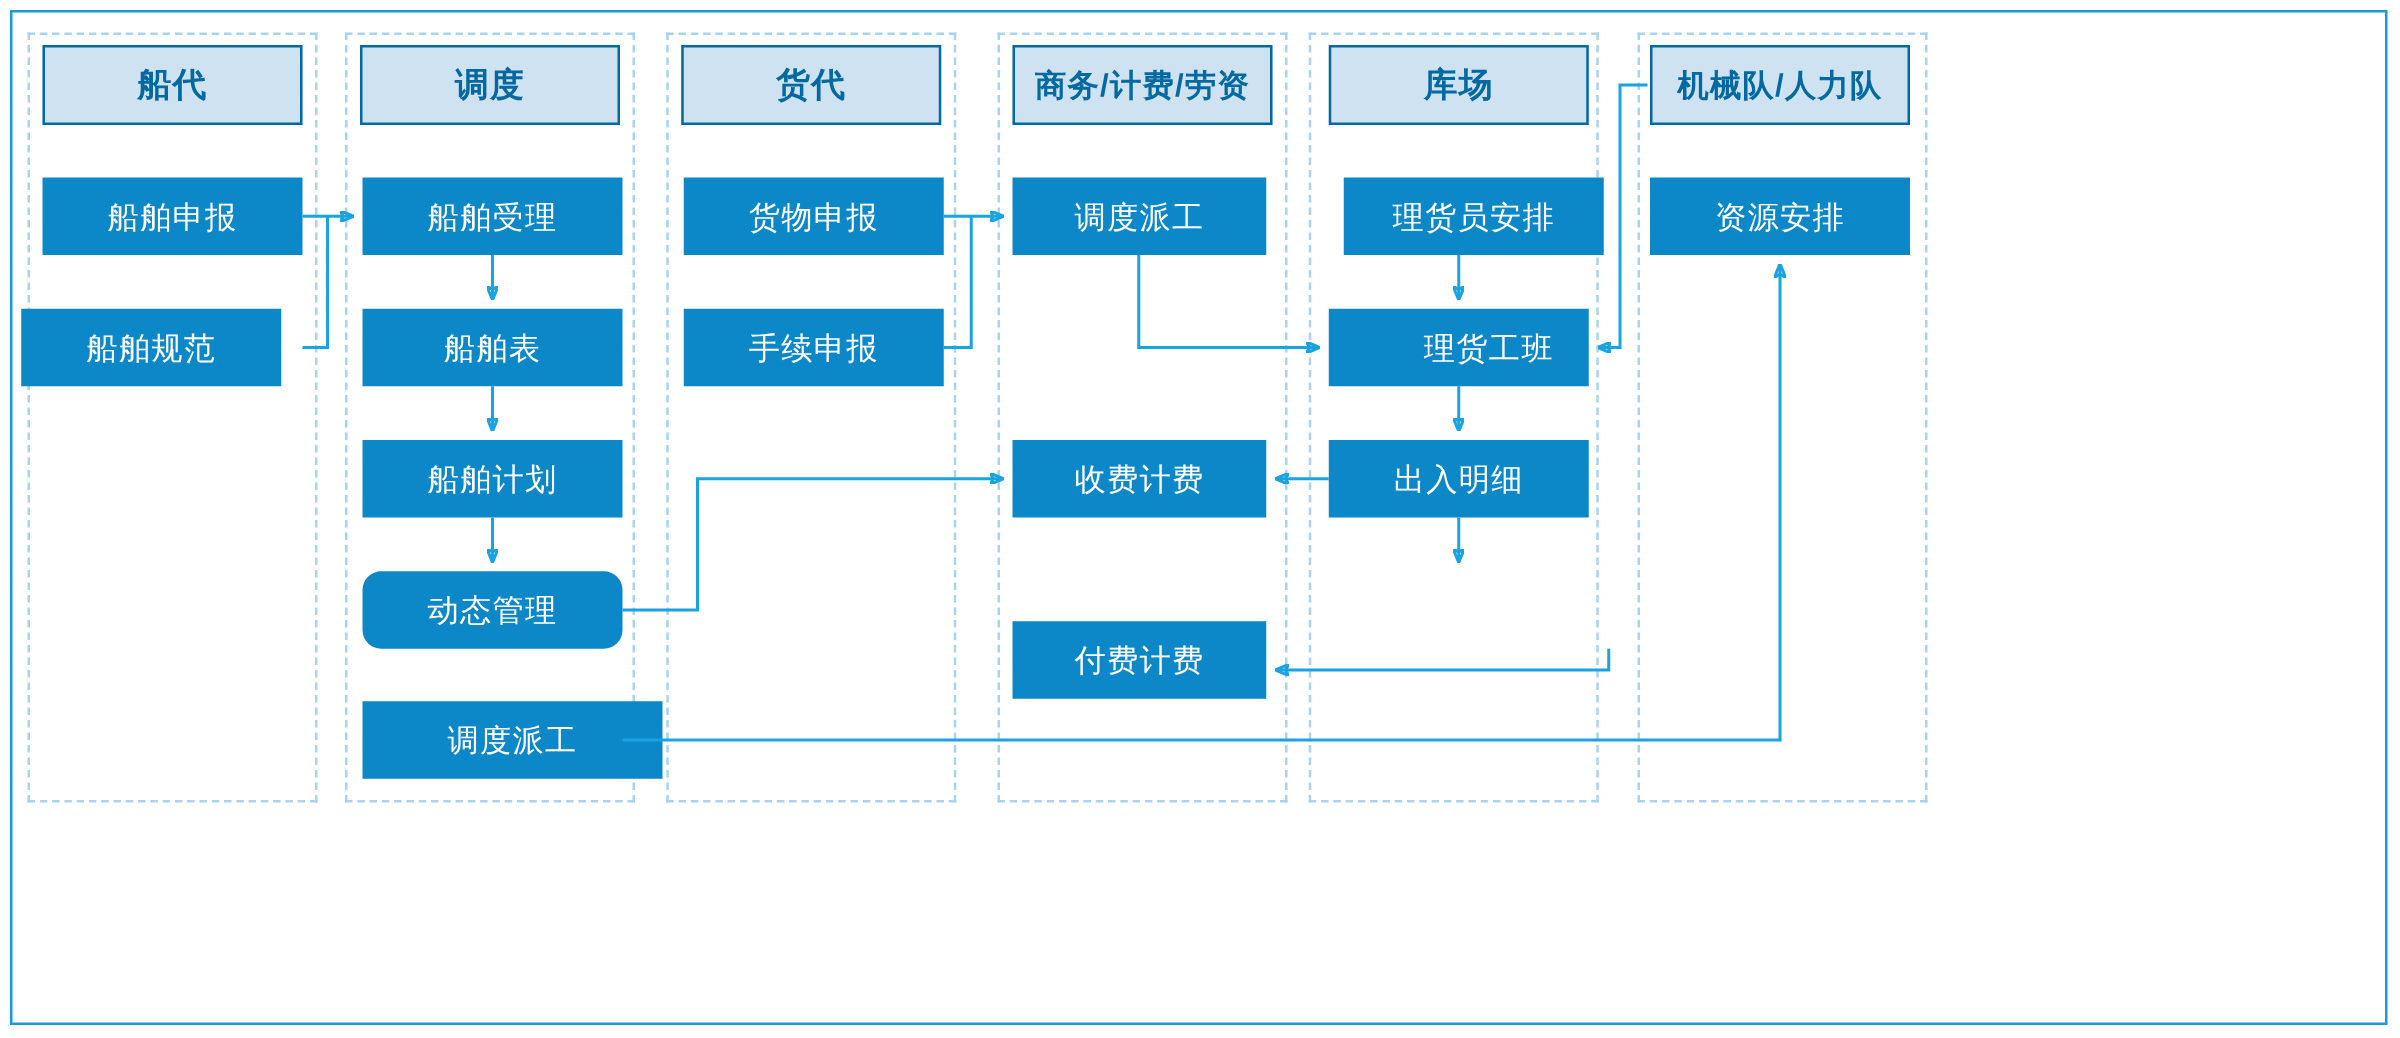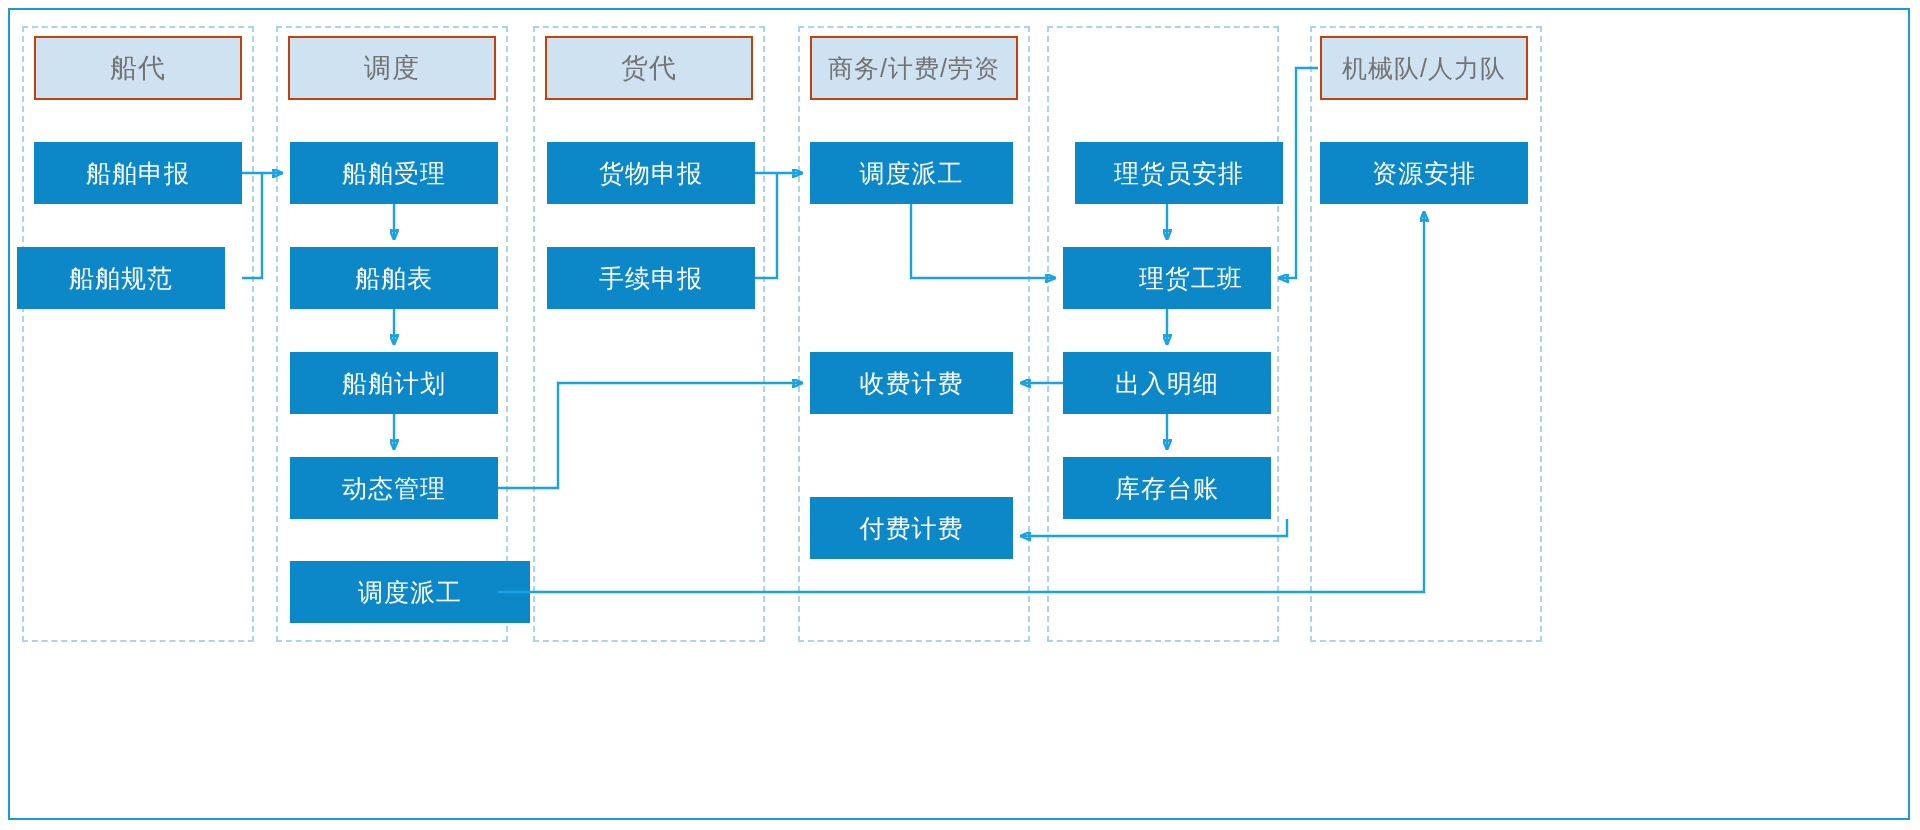--- a/index.html
+++ b/index.html
@@ -31,27 +31,27 @@
   .lane {
     position: absolute;
     border: 2px dashed #a8d4ef;
     box-sizing: border-box;
     background: transparent;
   }
   
   .lane-header {
     position: absolute;
     background: #cfe2f2;
-    border: 2px solid #c2410c;
+    border: 2px solid #0369a1;
     box-sizing: border-box;
     display: flex;
     align-items: center;
     justify-content: center;
-    color: #737373;
-    font-weight: normal;
+    color: #0369a1;
+    font-weight: bold;
     font-size: 27px;
     letter-spacing: 1px;
     white-space: nowrap;
   }
   
   .node {
     position: absolute;
     background: #0c87c8;
     box-sizing: border-box;
     display: flex;
@@ -88,42 +88,42 @@
   <div class="lane" style="left:276px; top:26px; width:232px; height:616px;"></div>
   <div class="lane" style="left:533px; top:26px; width:232px; height:616px;"></div>
   <div class="lane" style="left:798px; top:26px; width:232px; height:616px;"></div>
   <div class="lane" style="left:1047px;top:26px; width:232px; height:616px;"></div>
   <div class="lane" style="left:1310px;top:26px; width:232px; height:616px;"></div>
 
   <div class="lane-header" style="left:34px;   top:36px; width:208px; height:64px;">船代</div>
   <div class="lane-header" style="left:288px;  top:36px; width:208px; height:64px;">调度</div>
   <div class="lane-header" style="left:545px;  top:36px; width:208px; height:64px;">货代</div>
   <div class="lane-header" style="left:810px;  top:36px; width:208px; height:64px; font-size:25px;">商务/计费/劳资</div>
+  <div class="lane-header" style="left:1063px; top:36px; width:208px; height:64px;">库场</div>
   <div class="lane-header" style="left:1320px; top:36px; width:208px; height:64px; font-size:25px;">机械队/人力队</div>
 
   <div class="node" style="left:34px;   top:142px; width:208px; height:62px;">船舶申报</div>
   <div class="node" style="left:17px;   top:247px; width:208px; height:62px;">船舶规范</div>
 
   <div class="node" style="left:290px;  top:142px; width:208px; height:62px;">船舶受理</div>
   <div class="node" style="left:290px;  top:247px; width:208px; height:62px;">船舶表</div>
   <div class="node" style="left:290px;  top:352px; width:208px; height:62px;">船舶计划</div>
-  <div class="node" style="left:290px;  top:457px; width:208px; height:62px;">动态管理</div>
+  <div class="node" style="left:290px;  top:457px; width:208px; height:62px;border-radius:15px;">动态管理</div>
   <div class="node" style="left:290px;  top:561px; width:240px; height:62px;">调度派工</div>
 
   <div class="node" style="left:547px;  top:142px; width:208px; height:62px;">货物申报</div>
   <div class="node" style="left:547px;  top:247px; width:208px; height:62px;">手续申报</div>
 
   <div class="node" style="left:810px;  top:142px; width:203px; height:62px;">调度派工</div>
   <div class="node" style="left:810px;  top:352px; width:203px; height:62px;">收费计费</div>
   <div class="node" style="left:810px;  top:497px; width:203px; height:62px;">付费计费</div>
 
   <div class="node" style="left:1063px; top:142px; width:208px; height:62px;margin-left:12px;">理货员安排</div>
   <div class="node" style="left:1063px; top:247px; width:208px; height:62px;padding-left:48px;">理货工班</div>
   <div class="node" style="left:1063px; top:352px; width:208px; height:62px;">出入明细</div>
-  <div class="node" style="left:1063px; top:457px; width:208px; height:62px;">库存台账</div>
 
   <div class="node" style="left:1320px; top:142px; width:208px; height:62px;">资源安排</div>
 
   <svg id="connectors" viewBox="0 0 1920 830">
     <defs>
       <marker id="arrowhead" markerWidth="11" markerHeight="9" refX="10" refY="4.5" orient="auto" markerUnits="userSpaceOnUse">
         <path d="M0,0 L11,4.5 L0,9 L2.6,4.5 Z" fill="#1aa3e2" stroke="none"></path>
       </marker>
     </defs>
 

